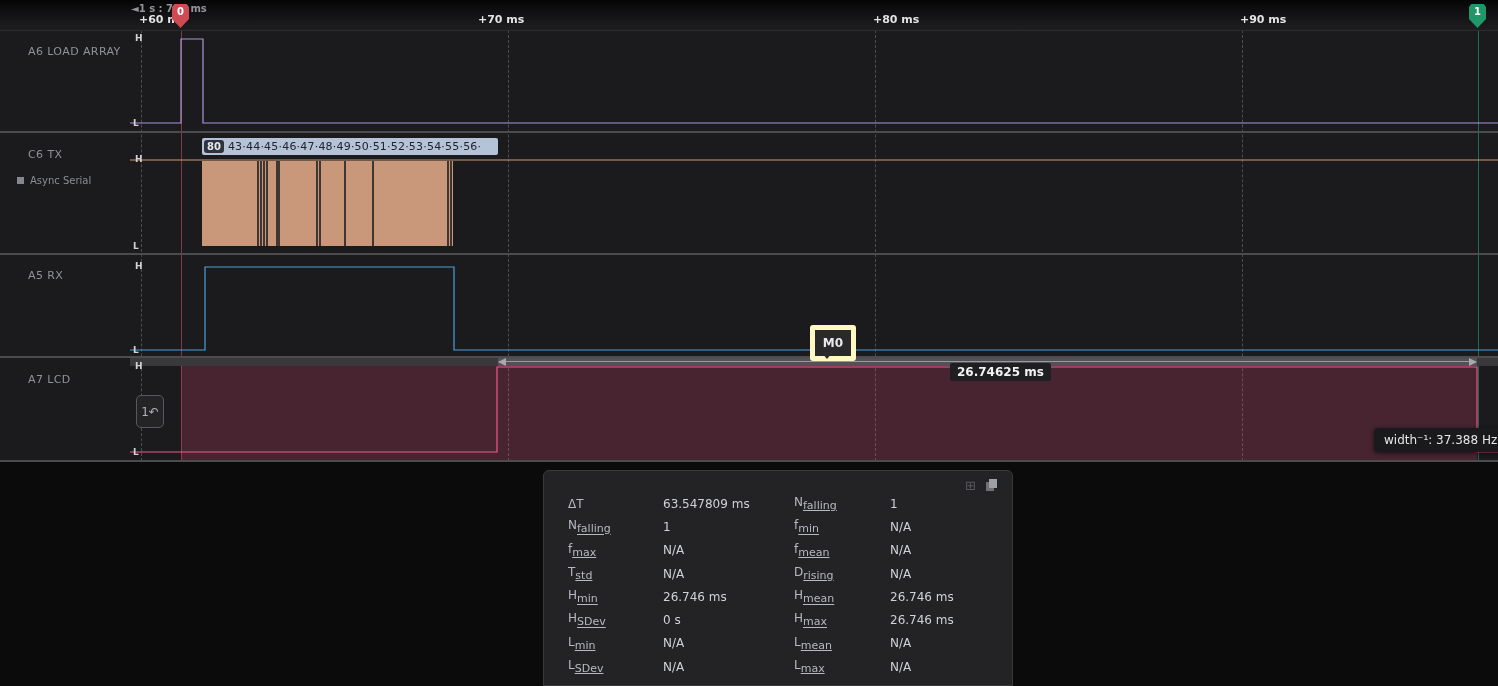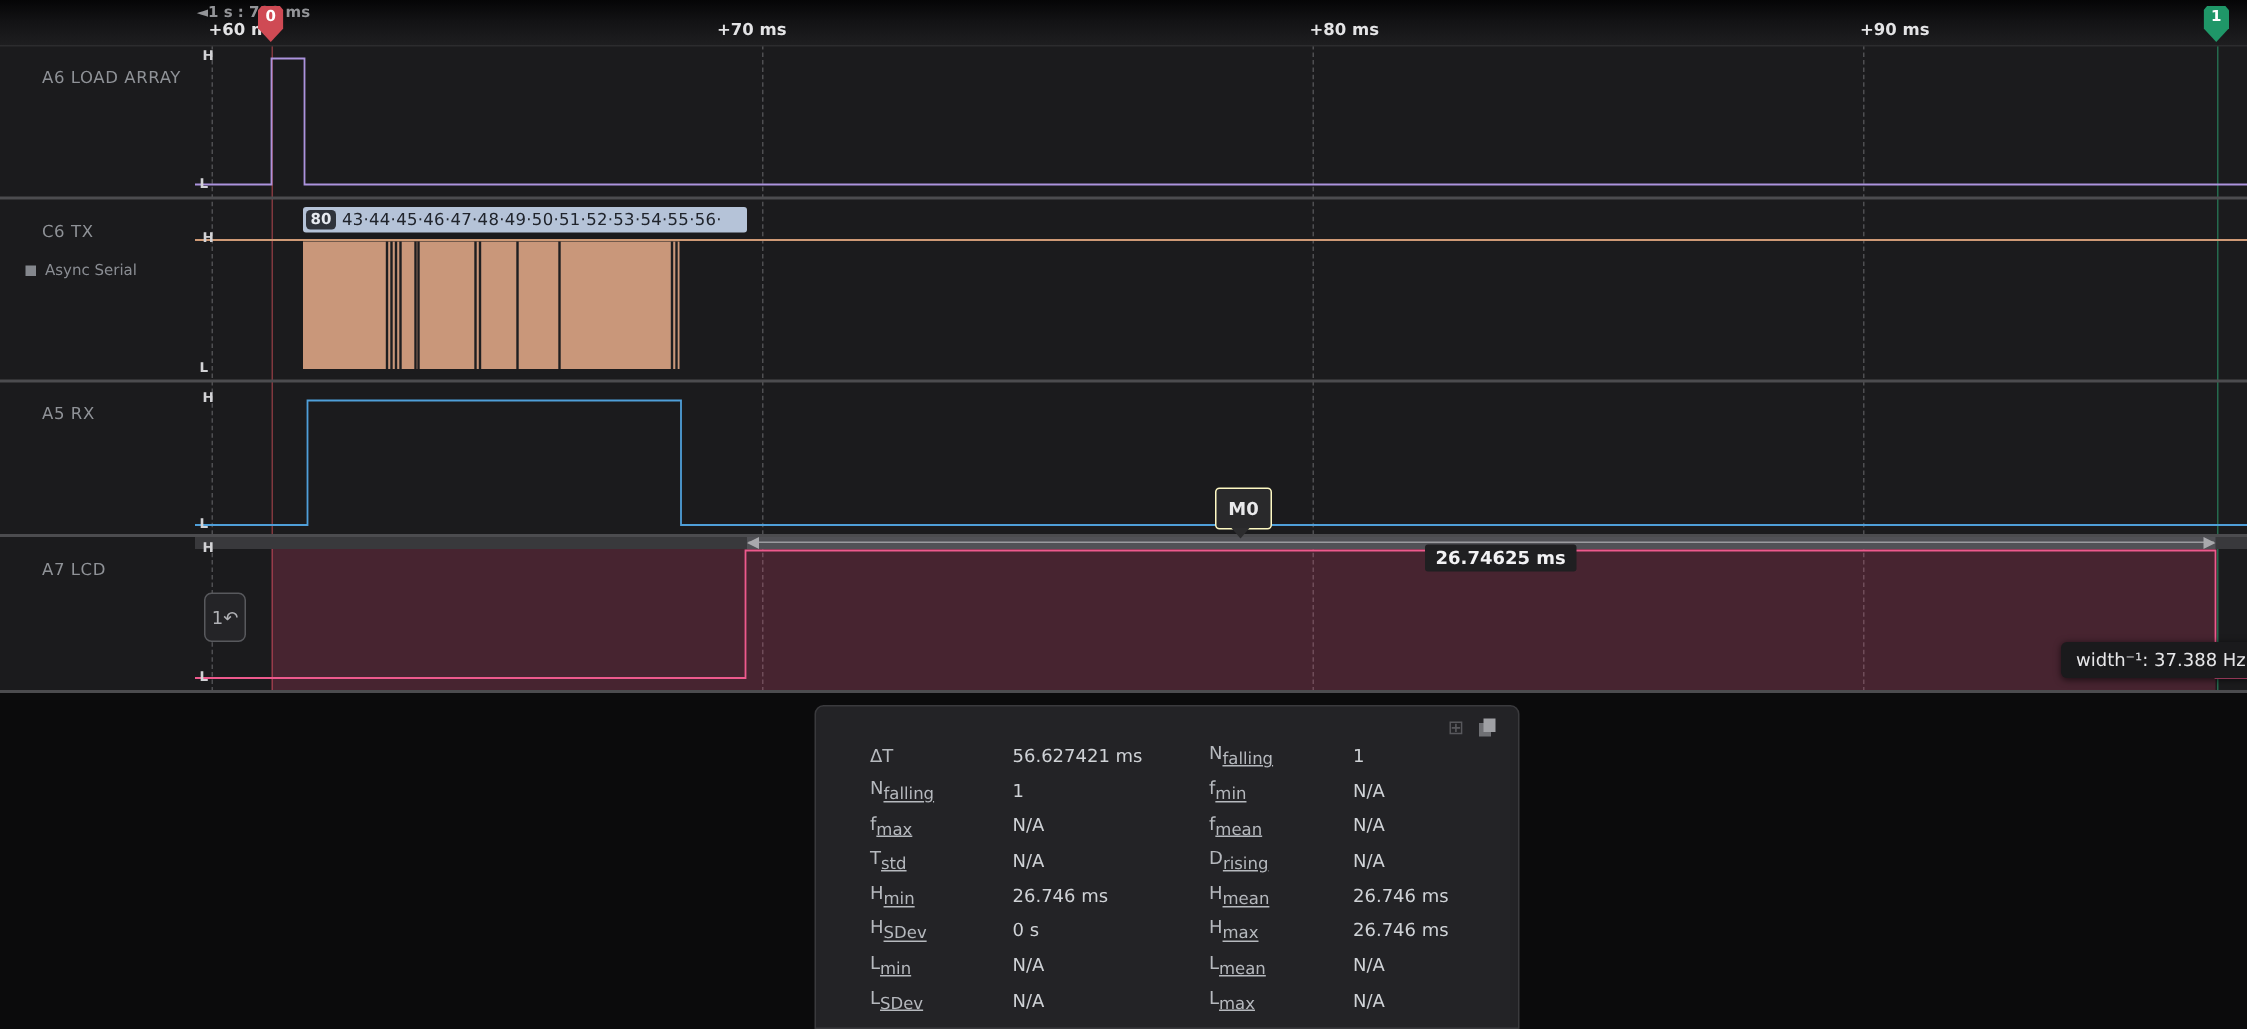--- a/index.html
+++ b/index.html
@@ -29,40 +29,40 @@
   .arr-l{left:498px;top:358px;width:0;height:0;border-top:4px solid transparent;
          border-bottom:4px solid transparent;border-right:8px solid #a9a9ad;z-index:3;}
   .arr-r{left:1469px;top:358px;width:0;height:0;border-top:4px solid transparent;
          border-bottom:4px solid transparent;border-left:8px solid #a9a9ad;z-index:3;}
   #traces{left:0;top:0;z-index:3;}
   .strip{left:202px;top:138px;width:296px;height:17px;background:#b5c3d8;border-radius:2px;
          display:flex;align-items:center;z-index:4;overflow:hidden;}
   .badge{background:#2f333b;color:#e6e9ef;border-radius:3px;font-size:10px;font-weight:bold;
          padding:1px 3px;margin:0 4px 0 2px;line-height:11px;}
   .bytes{font-size:11px;color:#20242c;white-space:nowrap;letter-spacing:.2px;}
-  .m0{left:810px;top:325px;width:36px;height:26px;background:#29292b;border:1px solid #fef9c3;
+  .m0{left:810px;top:325px;width:36px;height:26px;background:#29292b;border:5px solid #fef9c3;
       border-radius:3px;color:#e9e9eb;font-size:12px;font-weight:bold;display:flex;
       align-items:center;justify-content:center;z-index:8;}
   .m0-ptr{left:821px;top:352px;width:0;height:0;border-left:6px solid transparent;
           border-right:6px solid transparent;border-top:7px solid #2c2c2e;z-index:8;}
   .wlabel{left:950px;top:363px;background:#1f1f21;border-radius:2px;padding:2px 7px;
           font-size:12px;font-weight:bold;color:#f2f2f4;z-index:8;white-space:nowrap;}
   .tooltip{left:1374px;top:428px;background:#1a1a1c;border-radius:4px;padding:5px 10px;
            font-size:12px;color:#e6e6e8;box-shadow:0 1px 5px rgba(0,0,0,.6);z-index:8;white-space:nowrap;}
   .trigger{left:136px;top:395px;width:26px;height:31px;background:#242427;border:1px solid #58595d;
            border-radius:5px;color:#b0b1b5;font-size:12px;display:flex;align-items:center;
            justify-content:center;z-index:5;cursor:pointer;}
   .panel{left:543px;top:470px;width:470px;height:216px;background:#232326;border:1px solid #3a3a3d;
          border-radius:6px 6px 0 0;box-sizing:border-box;z-index:10;}
   .picon{position:absolute;top:8px;font-size:13px;line-height:13px;cursor:pointer;}
   .export-i{right:36px;color:#58585c;}
   .copy-i{right:14px;width:12px;height:13px;}
   .sq1{position:absolute;left:0;top:3px;width:8px;height:9px;background:#6f7074;}
   .sq2{position:absolute;left:3px;top:0;width:8px;height:9px;background:#9fa0a4;}
-  .rows{position:absolute;left:36px;top:21px;display:grid;
+  .rows{position:absolute;left:24px;top:21px;display:grid;
         grid-template-columns:95px 131px 96px 124px;grid-auto-rows:23.3px;
         font-size:12px;align-items:center;}
   .mlab{color:#b6b9be;white-space:nowrap;}
   .mlab sub{font-size:11px;text-decoration:underline;}
   .mval{color:#cfd2d6;white-space:nowrap;}
 </style>
 </head>
 <body>
 
 <div id="app">
@@ -162,21 +162,21 @@
   <div class="abs tooltip">width⁻¹: 37.388 Hz</div>
 
   <div class="abs panel">
     <span class="picon export-i">⊞</span>
     <span class="picon copy-i">
       <span class="sq1"></span>
         <span class="sq2"></span>
     </span>
     <div class="rows" id="panel-rows">
         <span class="mlab">ΔT</span>
-        <span class="mval">56.627421 ms</span>
+        <span class="mval">63.547809 ms</span>
         <span class="mlab">N<sub>falling</sub></span>
         <span class="mval">1</span>
         <span class="mlab">N<sub>falling</sub></span>
         <span class="mval">1</span>
         <span class="mlab">f<sub>min</sub></span>
         <span class="mval">N/A</span>
         <span class="mlab">f<sub>max</sub></span>
         <span class="mval">N/A</span>
         <span class="mlab">f<sub>mean</sub></span>
         <span class="mval">N/A</span>

